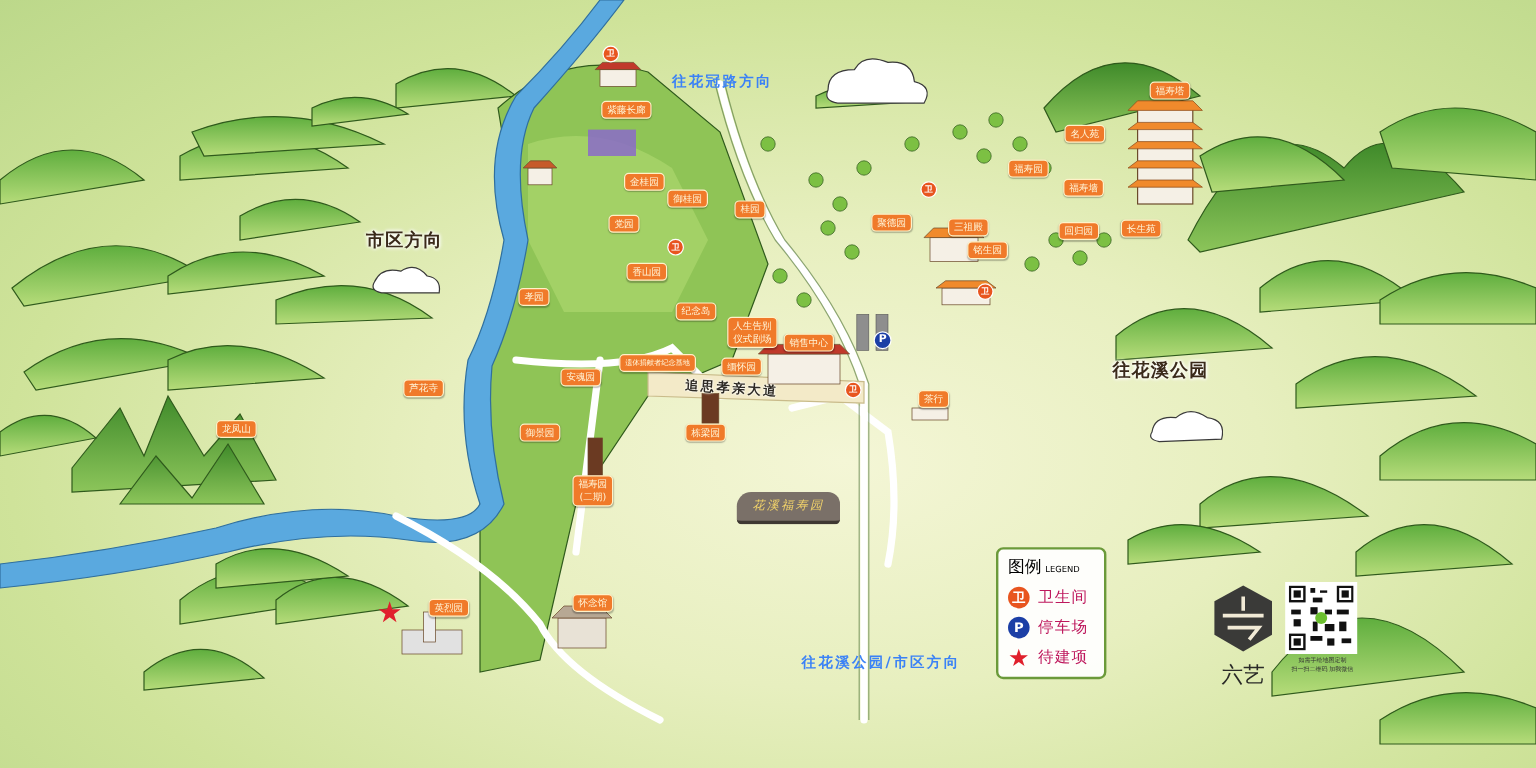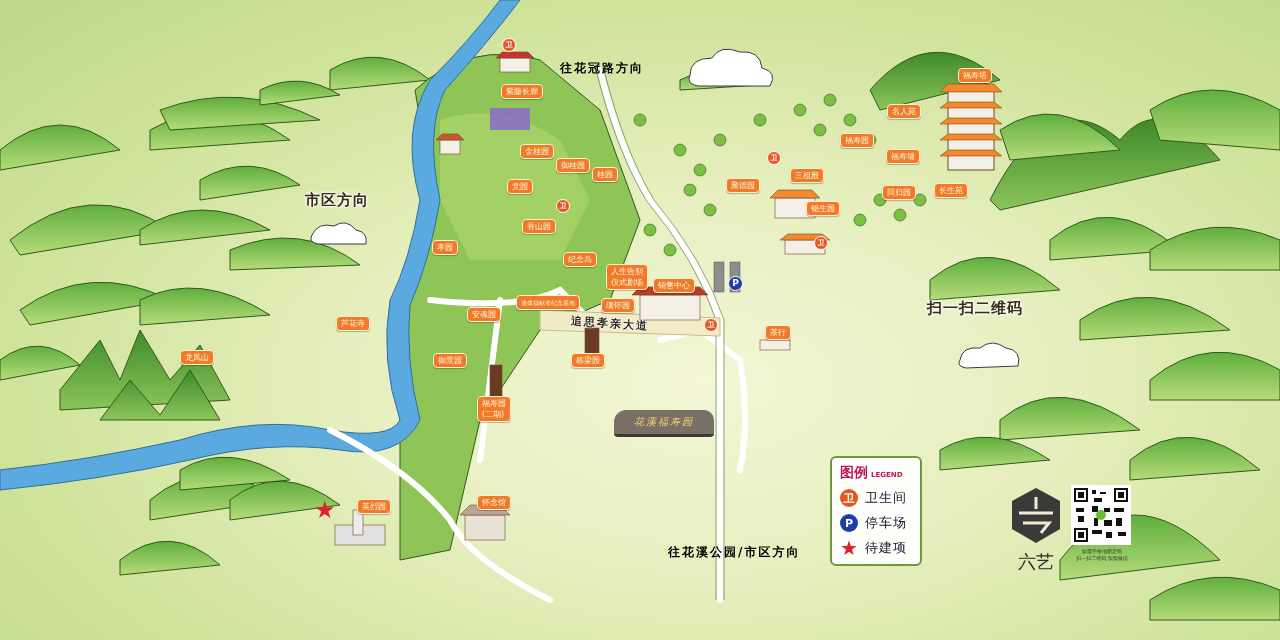--- a/index.html
+++ b/index.html
@@ -3,36 +3,36 @@
 <meta charset="utf-8">
 <style>
   html,body{margin:0;padding:0;}
   body{width:1280px;height:640px;overflow:hidden;position:relative;
     font-family:"DejaVu Sans","Liberation Sans",sans-serif;
     background:radial-gradient(ellipse at 55% 60%, #f4f6d6 0%, #e7efbf 35%, #cfe39a 70%, #bcd88a 100%);}
   .map{position:absolute;left:0;top:0;width:1280px;height:640px;}
   .label{position:absolute;background:#f07a2a;color:#fff5d8;font-size:8px;font-weight:normal;
     padding:1px 4px;border-radius:4px;border:1px solid #fff2c8;white-space:nowrap;line-height:11px;
     box-shadow:0 1px 1px rgba(0,0,0,.25);}
-  .label.two{white-space:pre;}
+  .label.two{white-space:pre;text-align:center;}
   .zone{position:absolute;font-size:15px;font-weight:bold;color:#3a2a1a;
     text-shadow:0 0 3px #fff,0 0 3px #fff,0 0 4px #fff;letter-spacing:1px;}
-  .direction{position:absolute;font-size:12px;font-weight:bold;color:#000000;letter-spacing:2px;}
+  .direction{position:absolute;font-size:12px;font-weight:bold;color:#3b82f6;letter-spacing:2px;}
   .road-name{position:absolute;font-size:11px;font-weight:bold;color:#2e2a24;letter-spacing:2px;
     text-shadow:0 0 2px #fff,0 0 2px #fff;}
-  .stone{position:absolute;left:614px;top:410px;width:100px;height:24px;background:#7a7068;border-radius:12px 10px 4px 4px;
+  .stone{position:absolute;left:614px;top:410px;width:86px;height:24px;background:#7a7068;border-radius:12px 10px 4px 4px;
     border-bottom:3px solid #3e3832;color:#f2d36a;font-size:10px;font-style:italic;text-align:center;line-height:24px;letter-spacing:2px;}
   .legend{position:absolute;left:830px;top:456px;width:92px;height:110px;background:rgba(255,255,255,.93);
     border:2px solid #6b9a3a;border-radius:6px;padding:6px 8px;box-sizing:border-box;}
-  .legend-title{font-size:14px;font-weight:bold;color:#be185d;}
+  .legend-title{font-size:14px;font-weight:normal;color:#000000;}
   .legend-title small{font-size:7px;letter-spacing:0;margin-left:3px;}
   .legend-row{display:flex;align-items:center;margin-top:7px;}
   .legend-icon{width:18px;height:18px;border-radius:50%;display:flex;align-items:center;justify-content:center;
     color:#fff;font-weight:bold;font-size:11px;margin-right:7px;}
-  .legend-text{font-size:13px;color:#0f172a;letter-spacing:1px;}
+  .legend-text{font-size:13px;color:#be185d;letter-spacing:1px;}
   .wc{background:#e8551f;}
   .park{background:#1c3fa6;}
   .star{color:#e0202c;font-size:20px;line-height:18px;width:18px;text-align:center;margin-right:7px;}
   .icon-wc{position:absolute;width:12px;height:12px;border-radius:50%;background:#e8551f;color:#fff;font-size:7px;
     font-weight:bold;text-align:center;line-height:12px;border:1px solid #fff;}
   .icon-p{position:absolute;width:13px;height:13px;border-radius:50%;background:#1c3fa6;color:#fff;font-size:9px;
     font-weight:bold;text-align:center;line-height:13px;border:1px solid #fff;}
   .icon-star{position:absolute;color:#e0202c;font-size:24px;line-height:24px;}
   .brand{position:absolute;left:1005px;top:483px;width:62px;height:90px;}
   .qr{position:absolute;left:1071px;top:485px;width:60px;height:60px;background:#fff;padding:3px;box-sizing:border-box;}
@@ -175,32 +175,32 @@
     </g>
 
     <g fill="#ffffff" stroke="#3a3a3a" stroke-width="1">
       <path d="M690 75 Q690 58 712 58 Q720 44 740 52 Q760 50 762 68 Q778 72 770 86 L698 86 Q686 84 690 75Z"></path>
       <path d="M312 235 Q318 222 334 226 Q346 218 356 230 Q368 232 366 244 L318 244 Q308 242 312 235Z"></path>
       <path d="M960 360 Q962 346 980 348 Q992 338 1006 348 Q1022 350 1018 366 L966 368 Q956 366 960 360Z"></path>
     </g>
   </svg>
 
   <div class="zone" style="left:305px;top:191px">市区方向</div>
-  <div class="zone" style="left:927px;top:299px">扫一扫二维码</div>
+  <div class="zone" style="left:927px;top:299px">往花溪公园</div>
 
   <div class="direction" style="left:560px;top:60px">往花冠路方向</div>
   <div class="direction" style="left:668px;top:544px">往花溪公园/市区方向</div>
 
   <div class="road-name" style="left:571px;top:316px;transform:rotate(4deg)">追思孝亲大道</div>
   <div class="stone">花溪福寿园</div>
 
   <div class="label" style="left:501px;top:84px">紫藤长廊</div>
   <div class="label" style="left:520px;top:144px">金桂园</div>
   <div class="label" style="left:556px;top:158px">御桂园</div>
-  <div class="label" style="left:592px;top:167px">桂园</div>
+  <div class="label" style="left:612px;top:167px">桂园</div>
   <div class="label" style="left:507px;top:179px">党园</div>
   <div class="label" style="left:522px;top:219px">香山园</div>
   <div class="label" style="left:563px;top:252px">纪念岛</div>
   <div class="label" style="left:432px;top:240px">孝园</div>
   <div class="label two" style="left:606px;top:264px">人生告别
 仪式剧场</div>
   <div class="label" style="left:516px;top:295px;font-size:6px">遗体捐献者纪念基地</div>
   <div class="label" style="left:467px;top:307px">安魂园</div>
   <div class="label" style="left:601px;top:298px">缅怀园</div>
   <div class="label" style="left:653px;top:278px">销售中心</div>
@@ -210,21 +210,21 @@
   <div class="label" style="left:571px;top:353px">栋梁园</div>
   <div class="label" style="left:336px;top:316px">芦花寺</div>
   <div class="label" style="left:180px;top:350px">龙凤山</div>
   <div class="label" style="left:357px;top:499px">英烈园</div>
   <div class="label" style="left:477px;top:495px">怀念馆</div>
   <div class="label" style="left:958px;top:68px">福寿塔</div>
   <div class="label" style="left:887px;top:104px">名人苑</div>
   <div class="label" style="left:840px;top:133px">福寿园</div>
   <div class="label" style="left:886px;top:149px">福寿墙</div>
   <div class="label" style="left:726px;top:178px">聚德园</div>
-  <div class="label" style="left:790px;top:168px">三祖殿</div>
+  <div class="label" style="left:790px;top:182px">三祖殿</div>
   <div class="label" style="left:882px;top:185px">回归园</div>
   <div class="label" style="left:934px;top:183px">长生苑</div>
   <div class="label" style="left:806px;top:201px">铭生园</div>
   <div class="label" style="left:765px;top:325px">茶行</div>
 
   <div class="icon-wc" style="left:502px;top:38px">卫</div>
   <div class="icon-wc" style="left:556px;top:199px">卫</div>
   <div class="icon-wc" style="left:767px;top:151px">卫</div>
   <div class="icon-wc" style="left:814px;top:236px">卫</div>
   <div class="icon-wc" style="left:704px;top:318px">卫</div>

